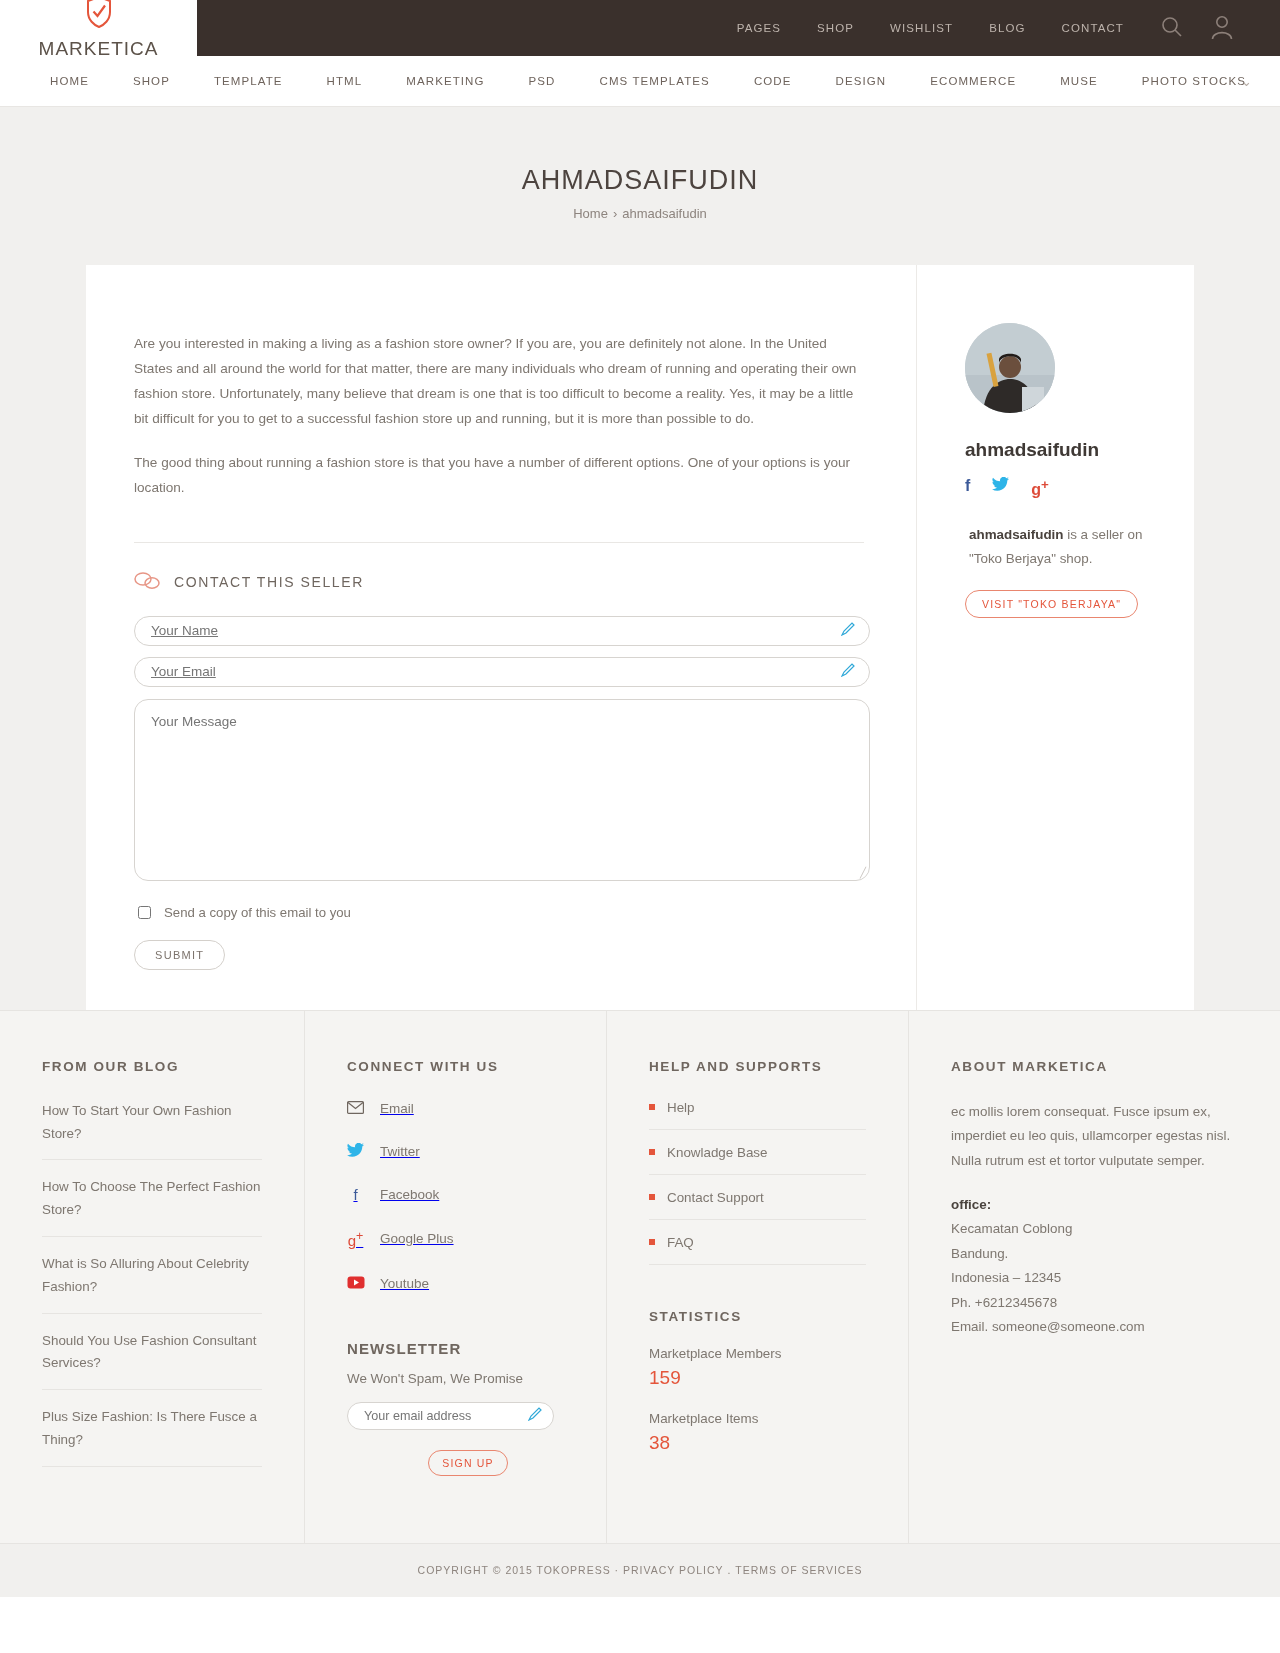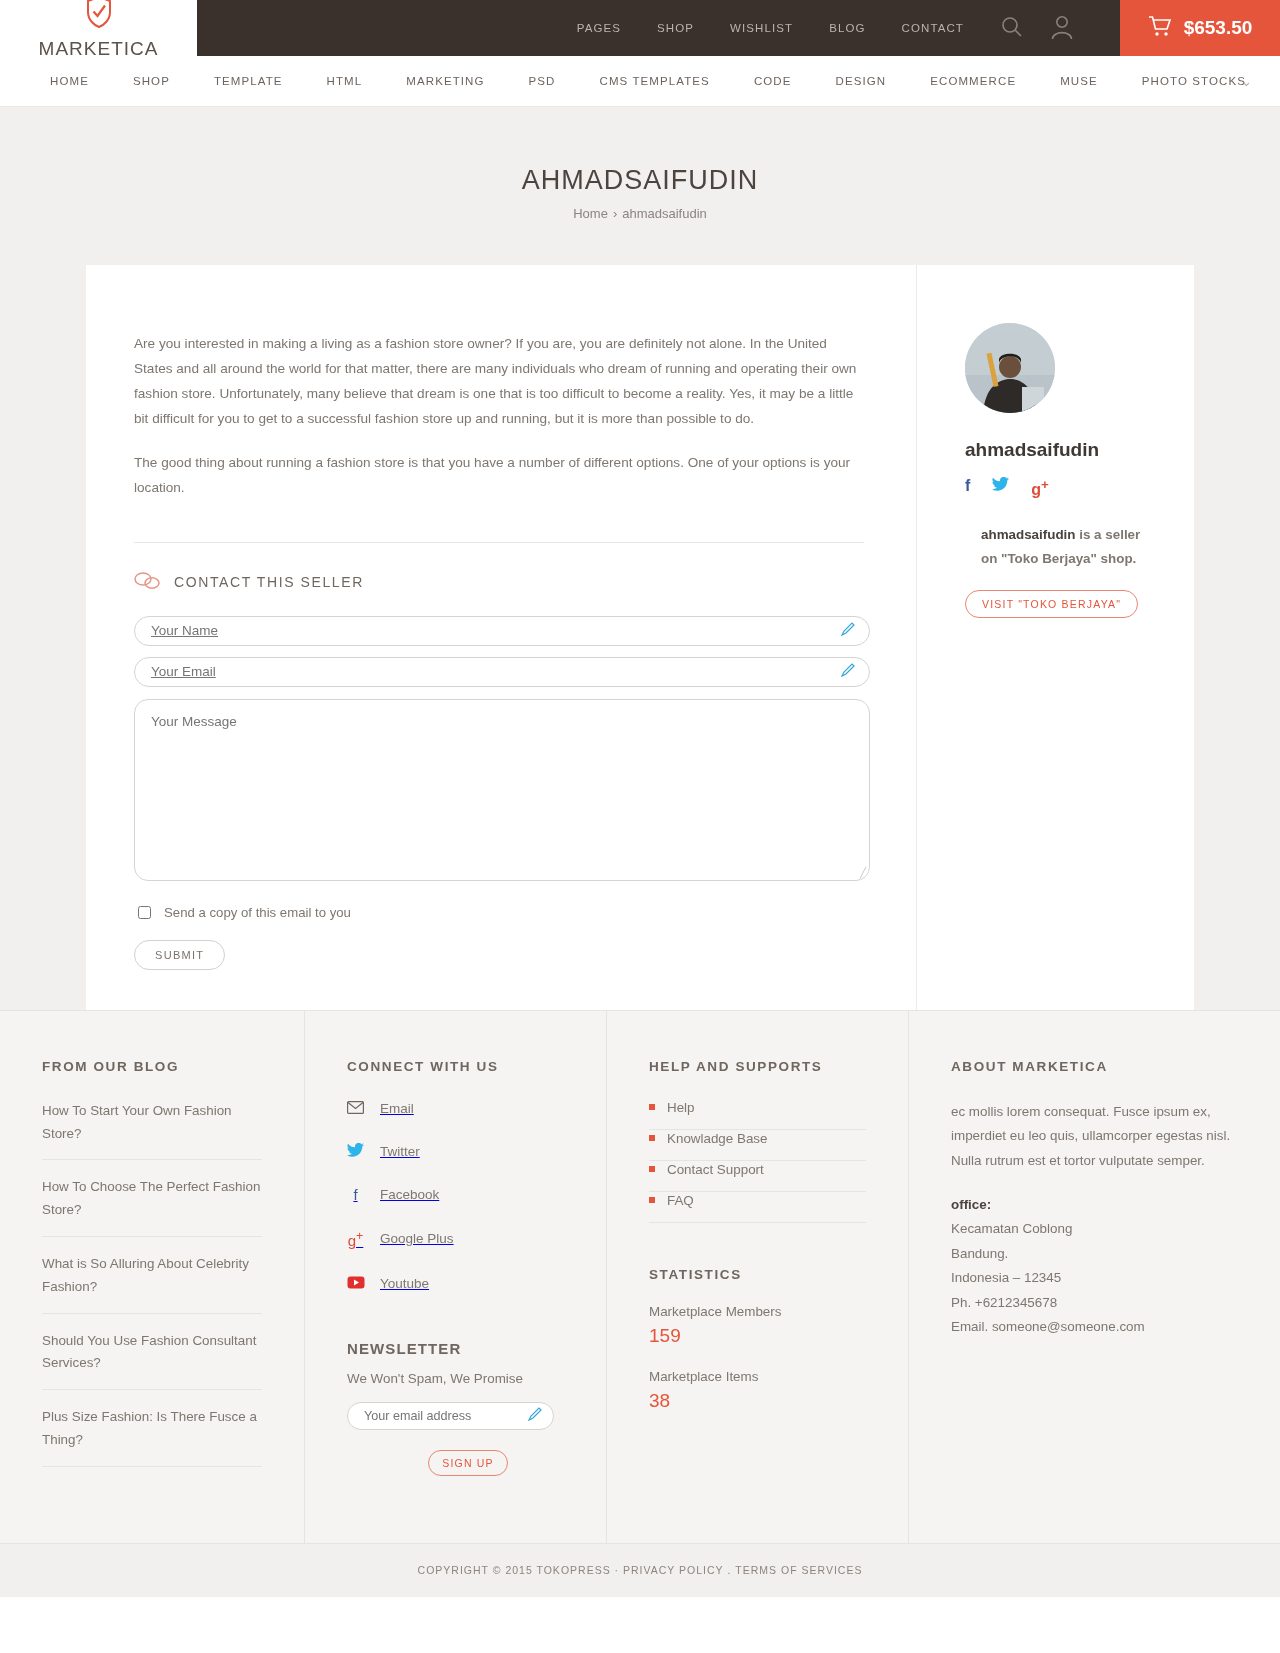--- a/index.html
+++ b/index.html
@@ -98,21 +98,21 @@
     width:90px; height:90px; border-radius:50%; overflow:hidden; background:#cfd5d8; margin-bottom:26px;
     position:relative;
   }
   .avatar svg { display:block; }
   .side-name { font-size:19px; color:#3f3935; font-weight:bold; margin:0 0 16px; }
   .socials { display:flex; gap:22px; margin-bottom:24px; }
   .socials .s { font-size:16px; font-weight:bold; }
   .s-fb { color:#3b5998; }
   .s-tw { color:#2eb4e8; }
   .s-gp { color:#dd4b39; }
-  .side-desc { font-size:13.4px; line-height:1.75; color:#7e7770; margin:0 16px 20px;font-weight:bold; }
+  .side-desc { font-size:13.4px; line-height:1.75; color:#7e7770; margin:0 4px 20px; }
   .side-desc b { color:#4a433e; }
   .visit-btn {
     display:inline-block; border:1px solid #e9866f; color:#e4553b; border-radius:16px;
     padding:7px 16px; font-size:10.5px; letter-spacing:1.2px; text-decoration:none;
   }
 
   
   .footer { background:#f5f4f2; border-top:1px solid #e6e4e1; display:flex; }
   .fcol { padding:48px 42px 60px; border-right:1px solid #e6e4e1; }
   .fcol:last-child { border-right:0; }
@@ -142,21 +142,21 @@
   }
   .news-field input { border:0; outline:0; flex:1; font-size:12.6px; color:#9a938c; background:transparent;
     font-family:"Liberation Sans", sans-serif; }
   .signup {
     display:block; width:80px; margin:20px 0 0 81px; text-align:center;
     border:1px solid #e9866f; color:#e4553b; border-radius:15px; padding:6px 0;
     font-size:10.5px; letter-spacing:1.2px; text-decoration:none;
   }
   .help-item {
     display:flex; align-items:center; gap:12px; font-size:13.4px; color:#7e7770;
-    text-decoration:none; padding-bottom:14px; border-bottom:1px solid #e6e4e1; margin-bottom:1px;
+    text-decoration:none; padding-bottom:14px; border-bottom:1px solid #e6e4e1; margin-bottom:15px;
   }
   .sq { width:6px; height:6px; background:#e4553b; display:inline-block; }
   .stat-head { font-size:13.5px; letter-spacing:1.6px; color:#6f665f; margin:44px 0 22px; font-weight:bold; }
   .stat-label { font-size:13.4px; color:#7e7770; margin-bottom:6px; }
   .stat-val { font-size:19px; color:#e4553b; margin-bottom:22px; }
   .about-p { font-size:13.4px; line-height:1.82; color:#7e7770; margin:0 0 20px; }
   .about-office b { color:#4a433e; }
   .about-office { font-size:13.4px; line-height:1.82; color:#7e7770; }
 
   .copyright {
@@ -196,30 +196,20 @@
       </span>
       <span class="ic">
         <svg width="24" height="26" viewBox="0 0 24 26">
             <circle cx="12" cy="8" r="5.2" fill="none" stroke="#8d807a" stroke-width="1.6"></circle>
             <path d="M2.5 25 C3 16.5 21 16.5 21.5 25" fill="none" stroke="#8d807a" stroke-width="1.6"></path>
           </svg>
       </span>
     </span>
   </div>
 
-  <div class="cart-box">
-    <span class="cart-ic">
-      <svg width="24" height="22" viewBox="0 0 24 22">
-          <path d="M1 2 H4.5 L7.5 14 H19 L22 5 H6" fill="none" stroke="#fff" stroke-width="1.6"></path>
-          <circle cx="9" cy="19" r="1.7" fill="#fff"></circle>
-          <circle cx="18" cy="19" r="1.7" fill="#fff"></circle>
-        </svg>
-    </span>
-    <span>$653.50</span>
-  </div>
 </div>
 
 <div class="mainnav">
   <a href="#">HOME</a>
   <a href="#">SHOP</a>
   <a href="#">TEMPLATE</a>
   <a href="#">HTML</a>
   <a href="#">MARKETING</a>
   <a href="#">PSD</a>
   <a href="#">CMS TEMPLATES</a>

